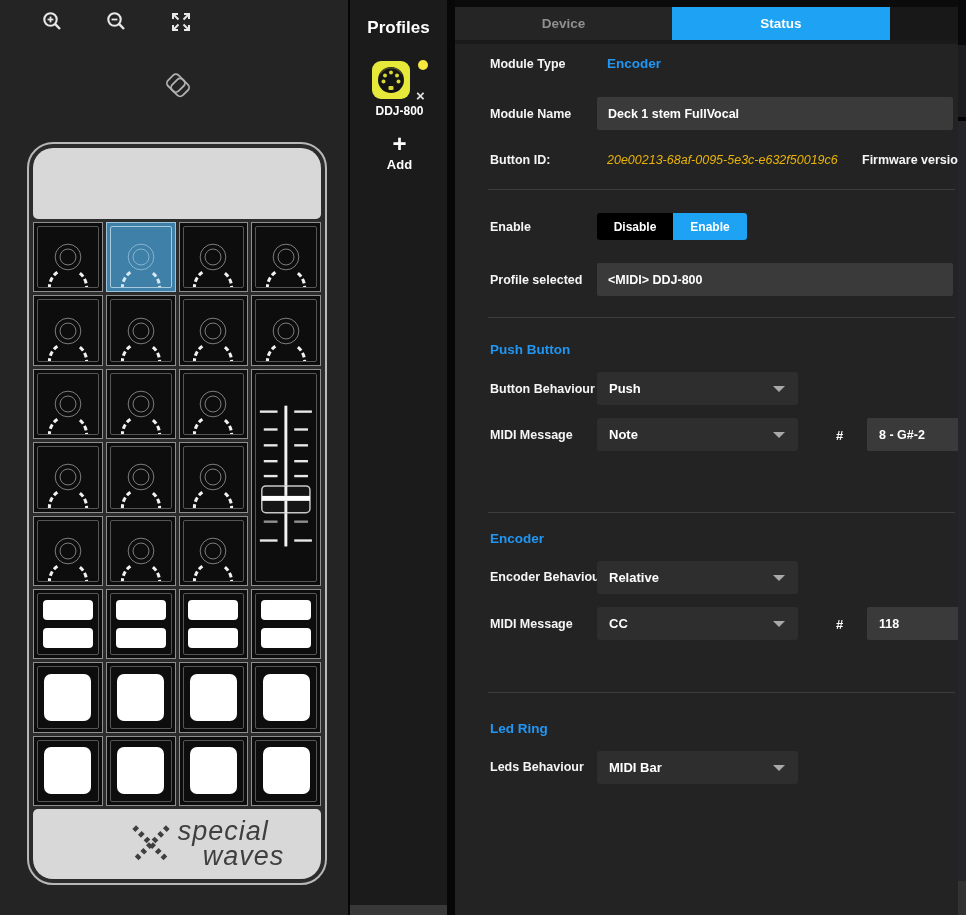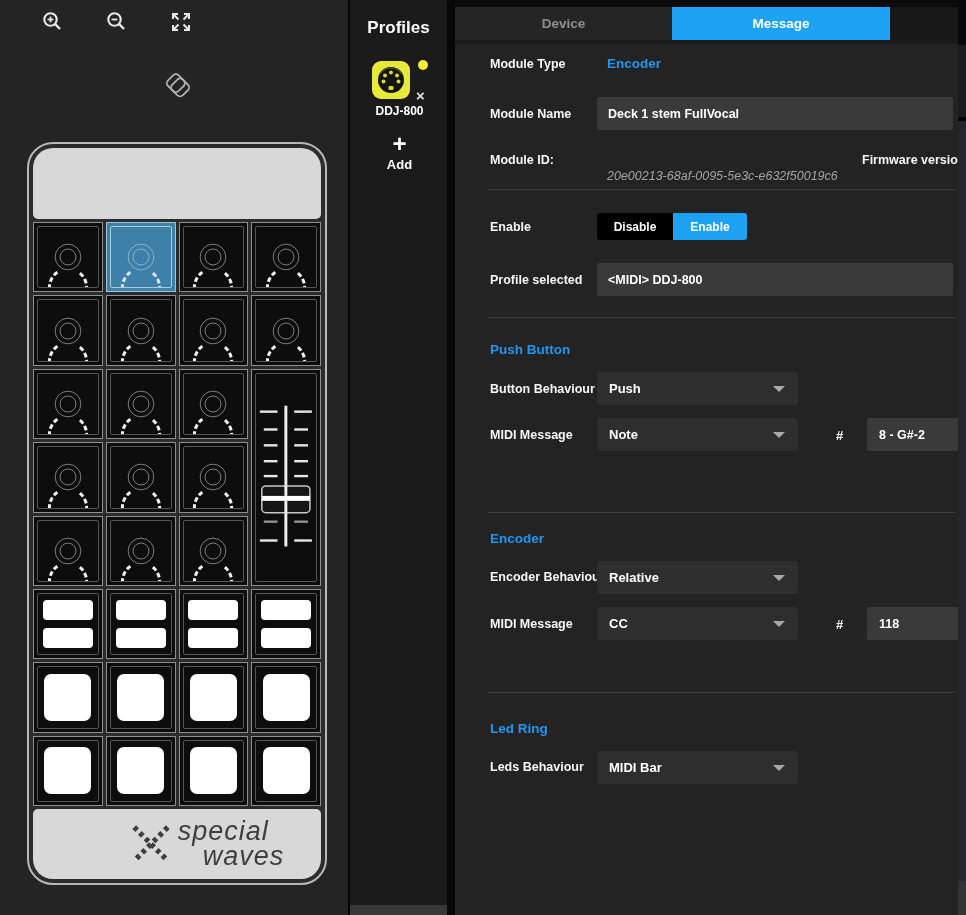--- a/index.html
+++ b/index.html
@@ -101,21 +101,21 @@
   .caret { position:absolute; right:13px; top:14px; width:0; height:0;
            border-left:6px solid transparent; border-right:6px solid transparent; border-top:6px solid #a9a9a9; }
   .divider { position:absolute; left:33px; width:467px; height:1px; background:#3c3c3c; }
   .hash { position:absolute; left:381px; color:#fff; font-size:13px; font-weight:bold; }
   .btn { position:absolute; top:206px; height:27px; display:flex; align-items:center; justify-content:center;
          font-size:12px; font-weight:bold; color:#fff; cursor:pointer; }
   #btn-disable { left:142px; width:76px; background:#000000; border-radius:3px 0 0 3px; }
   #btn-enable  { left:218px; width:74px; background:#1da2f4; border-radius:0 3px 3px 0; }
   #module-type-value { position:absolute; left:152px; color:#2196f3; font-size:13.5px; font-weight:bold; }
   #firmware-label { position:absolute; left:407px; width:120px; color:#f5f5f5; font-size:12.5px; font-weight:bold; white-space:nowrap; }
-  #module-id-value { position:absolute; left:152px; color:#a3a3a3; font-size:12.5px; font-style:italic;margin-top:16px; }
+  #module-id-value { position:absolute; left:152px; color:#eab308; font-size:12.5px; font-style:italic; }
 
   
   #scrollbar { position:absolute; left:958px; top:0; width:8px; height:915px; background:#24262b; }
   #scroll-top { position:absolute; left:0; top:0; width:8px; height:45px; background:#08090b; }
   #scroll-thumb { position:absolute; left:0; top:45px; width:8px; height:76px; background:#1b1d21; border-bottom:4px solid #050505; cursor:pointer; }
   #scroll-bottom { position:absolute; left:0; bottom:0; width:8px; height:34px; background:#333; }
 </style>
 </head>
 <body>
 
@@ -387,31 +387,31 @@
     </div>
     <div id="profiles-footer"></div>
   </div>
 
   <div id="gap-col"></div>
   <div id="top-strip"></div>
 
   <div id="right-panel">
     <div id="tabbar">
       <div class="tab" id="tab-device">Device</div>
-      <div class="tab" id="tab-module">Message</div>
+      <div class="tab" id="tab-module">Status</div>
     </div>
     <div id="tabbar-under"></div>
 
     <div class="f-label" style="top:50px">Module Type</div>
     <div id="module-type-value" style="top:49px">Encoder</div>
 
     <div class="f-label" style="top:100px">Module Name</div>
     <input class="f-input" style="top: 90px;" value="Deck 1 stem FullVocal">
 
-    <div class="f-label" style="top:146px">Module ID:</div>
+    <div class="f-label" style="top:146px">Button ID:</div>
     <div id="module-id-value" style="top:146px">20e00213-68af-0095-5e3c-e632f50019c6</div>
     <div id="firmware-label" style="top:146px">Firmware version</div>
 
     <div class="divider" style="top:182px"></div>
 
     <div class="f-label" style="top:213px">Enable</div>
     <div class="btn" id="btn-disable">Disable</div>
     <div class="btn" id="btn-enable">Enable</div>
 
     <div class="f-label" style="top:266px">Profile selected</div>

